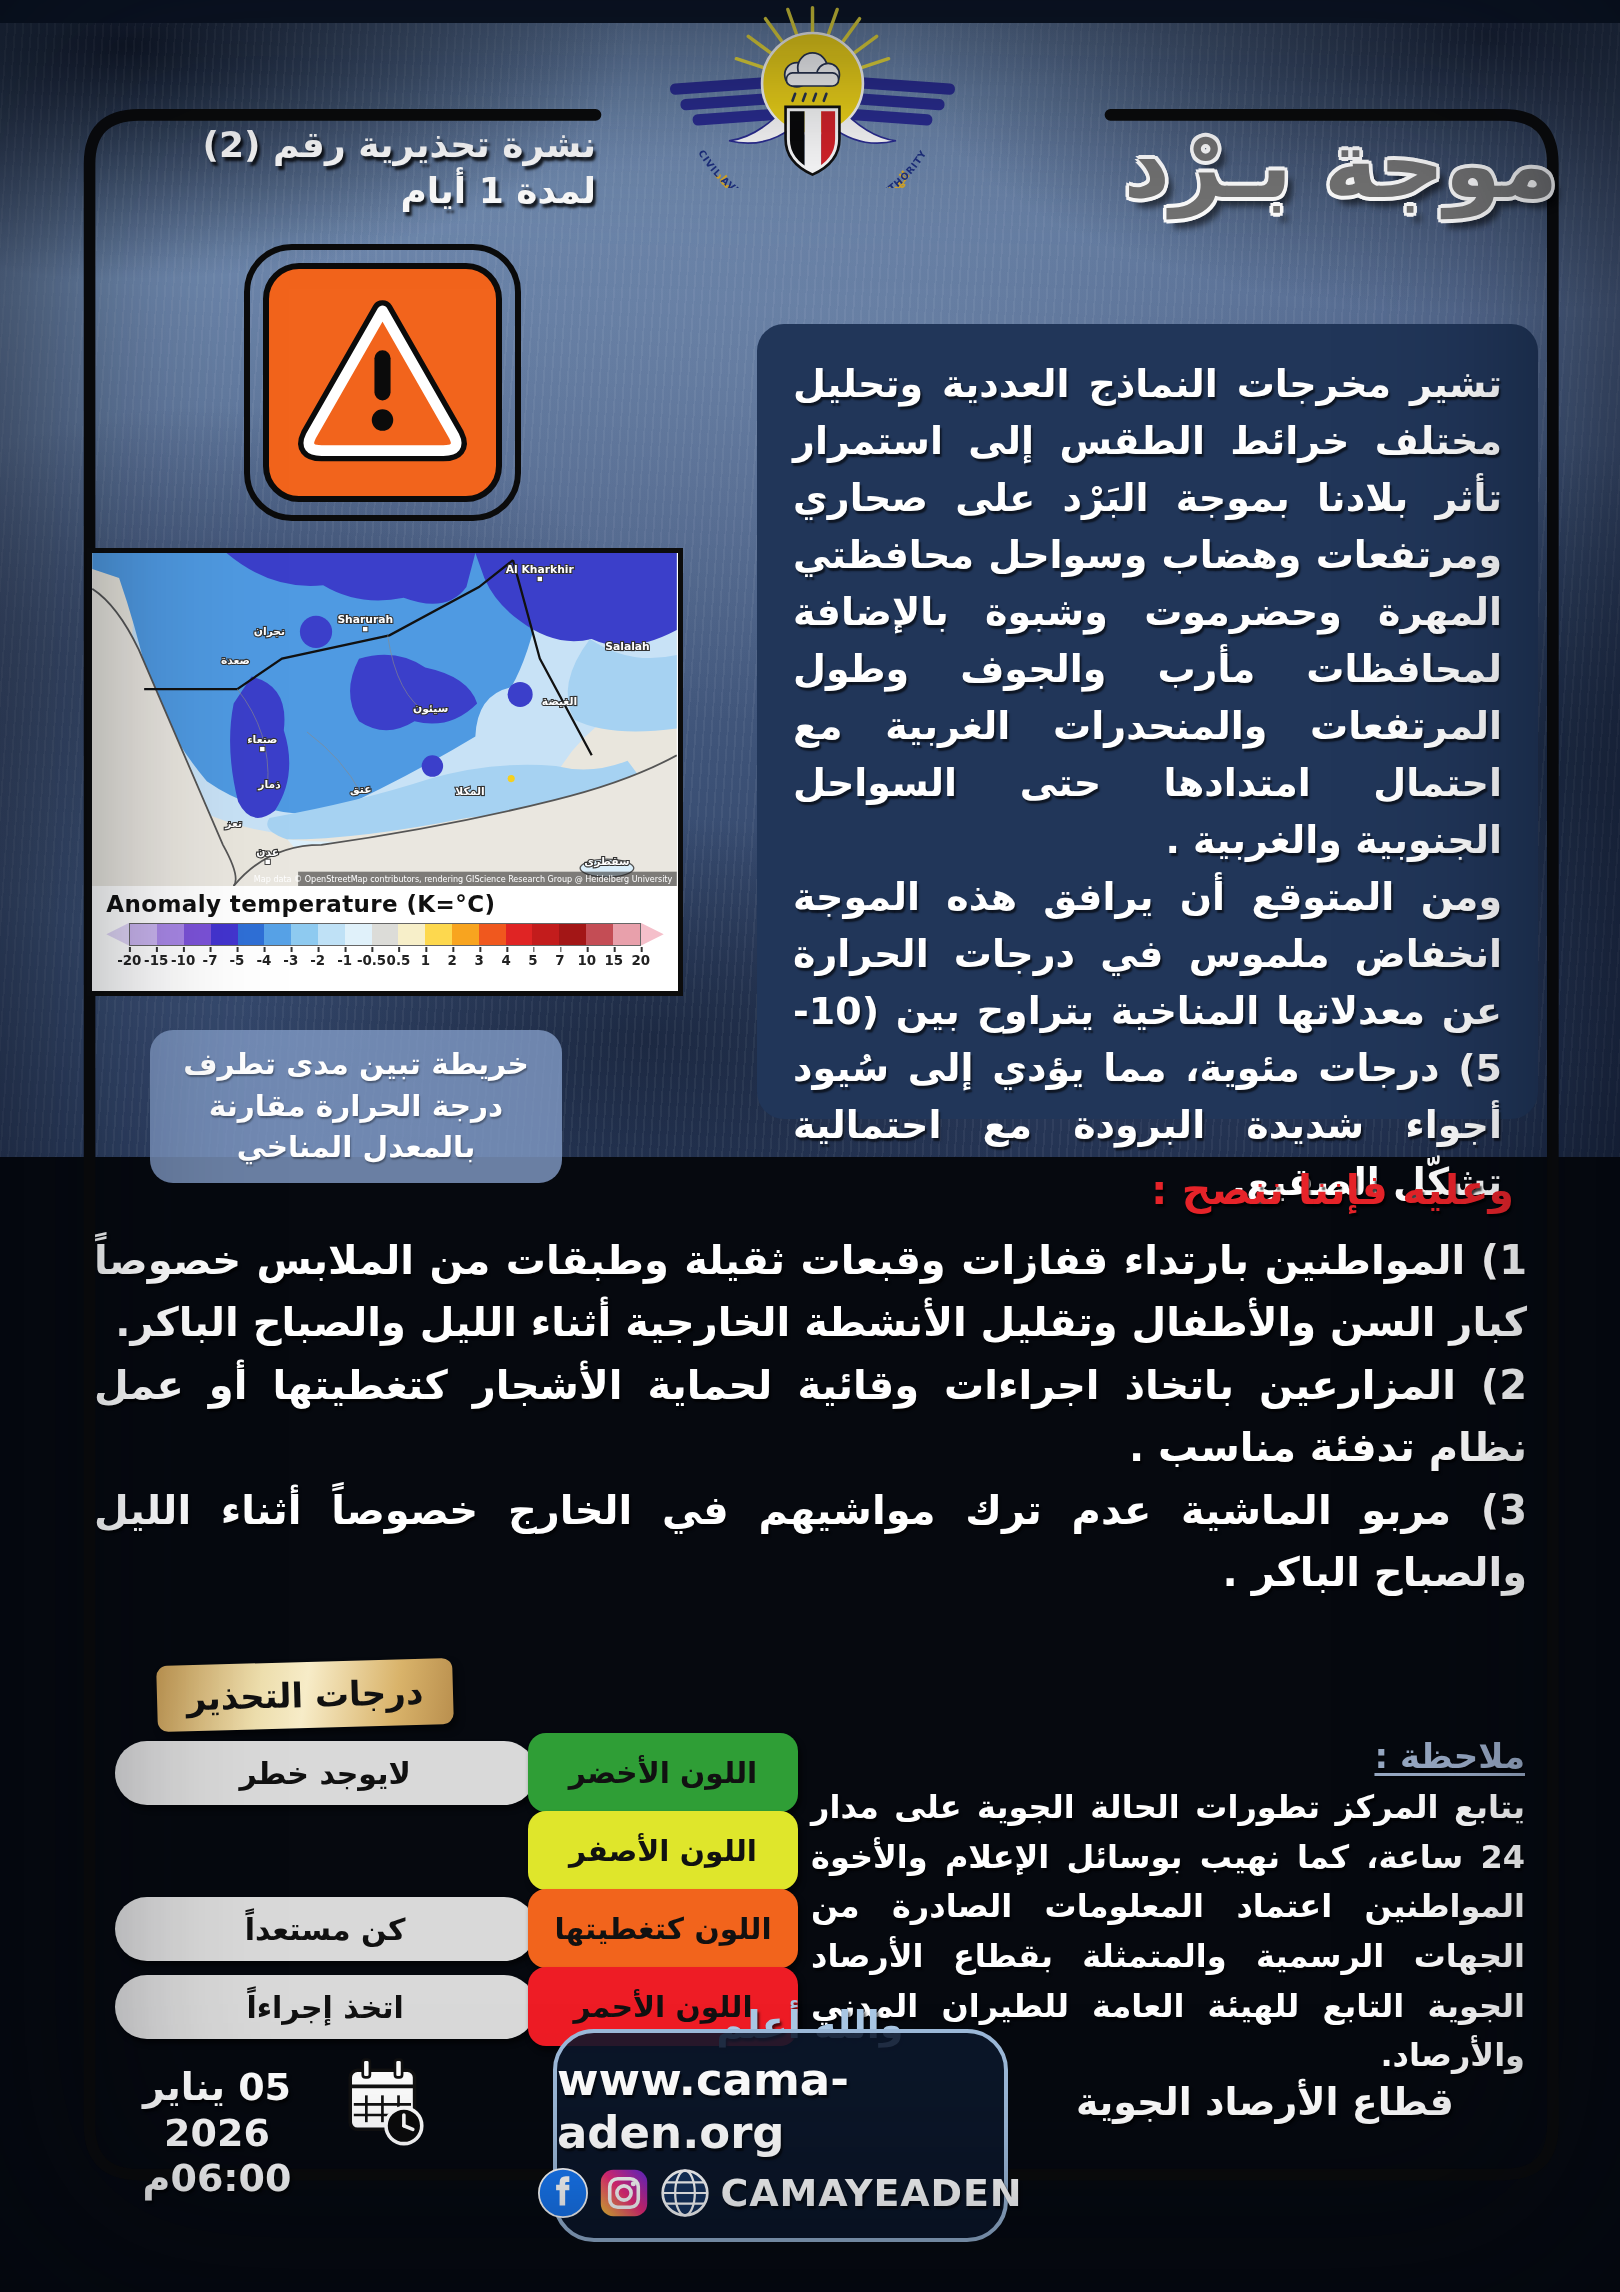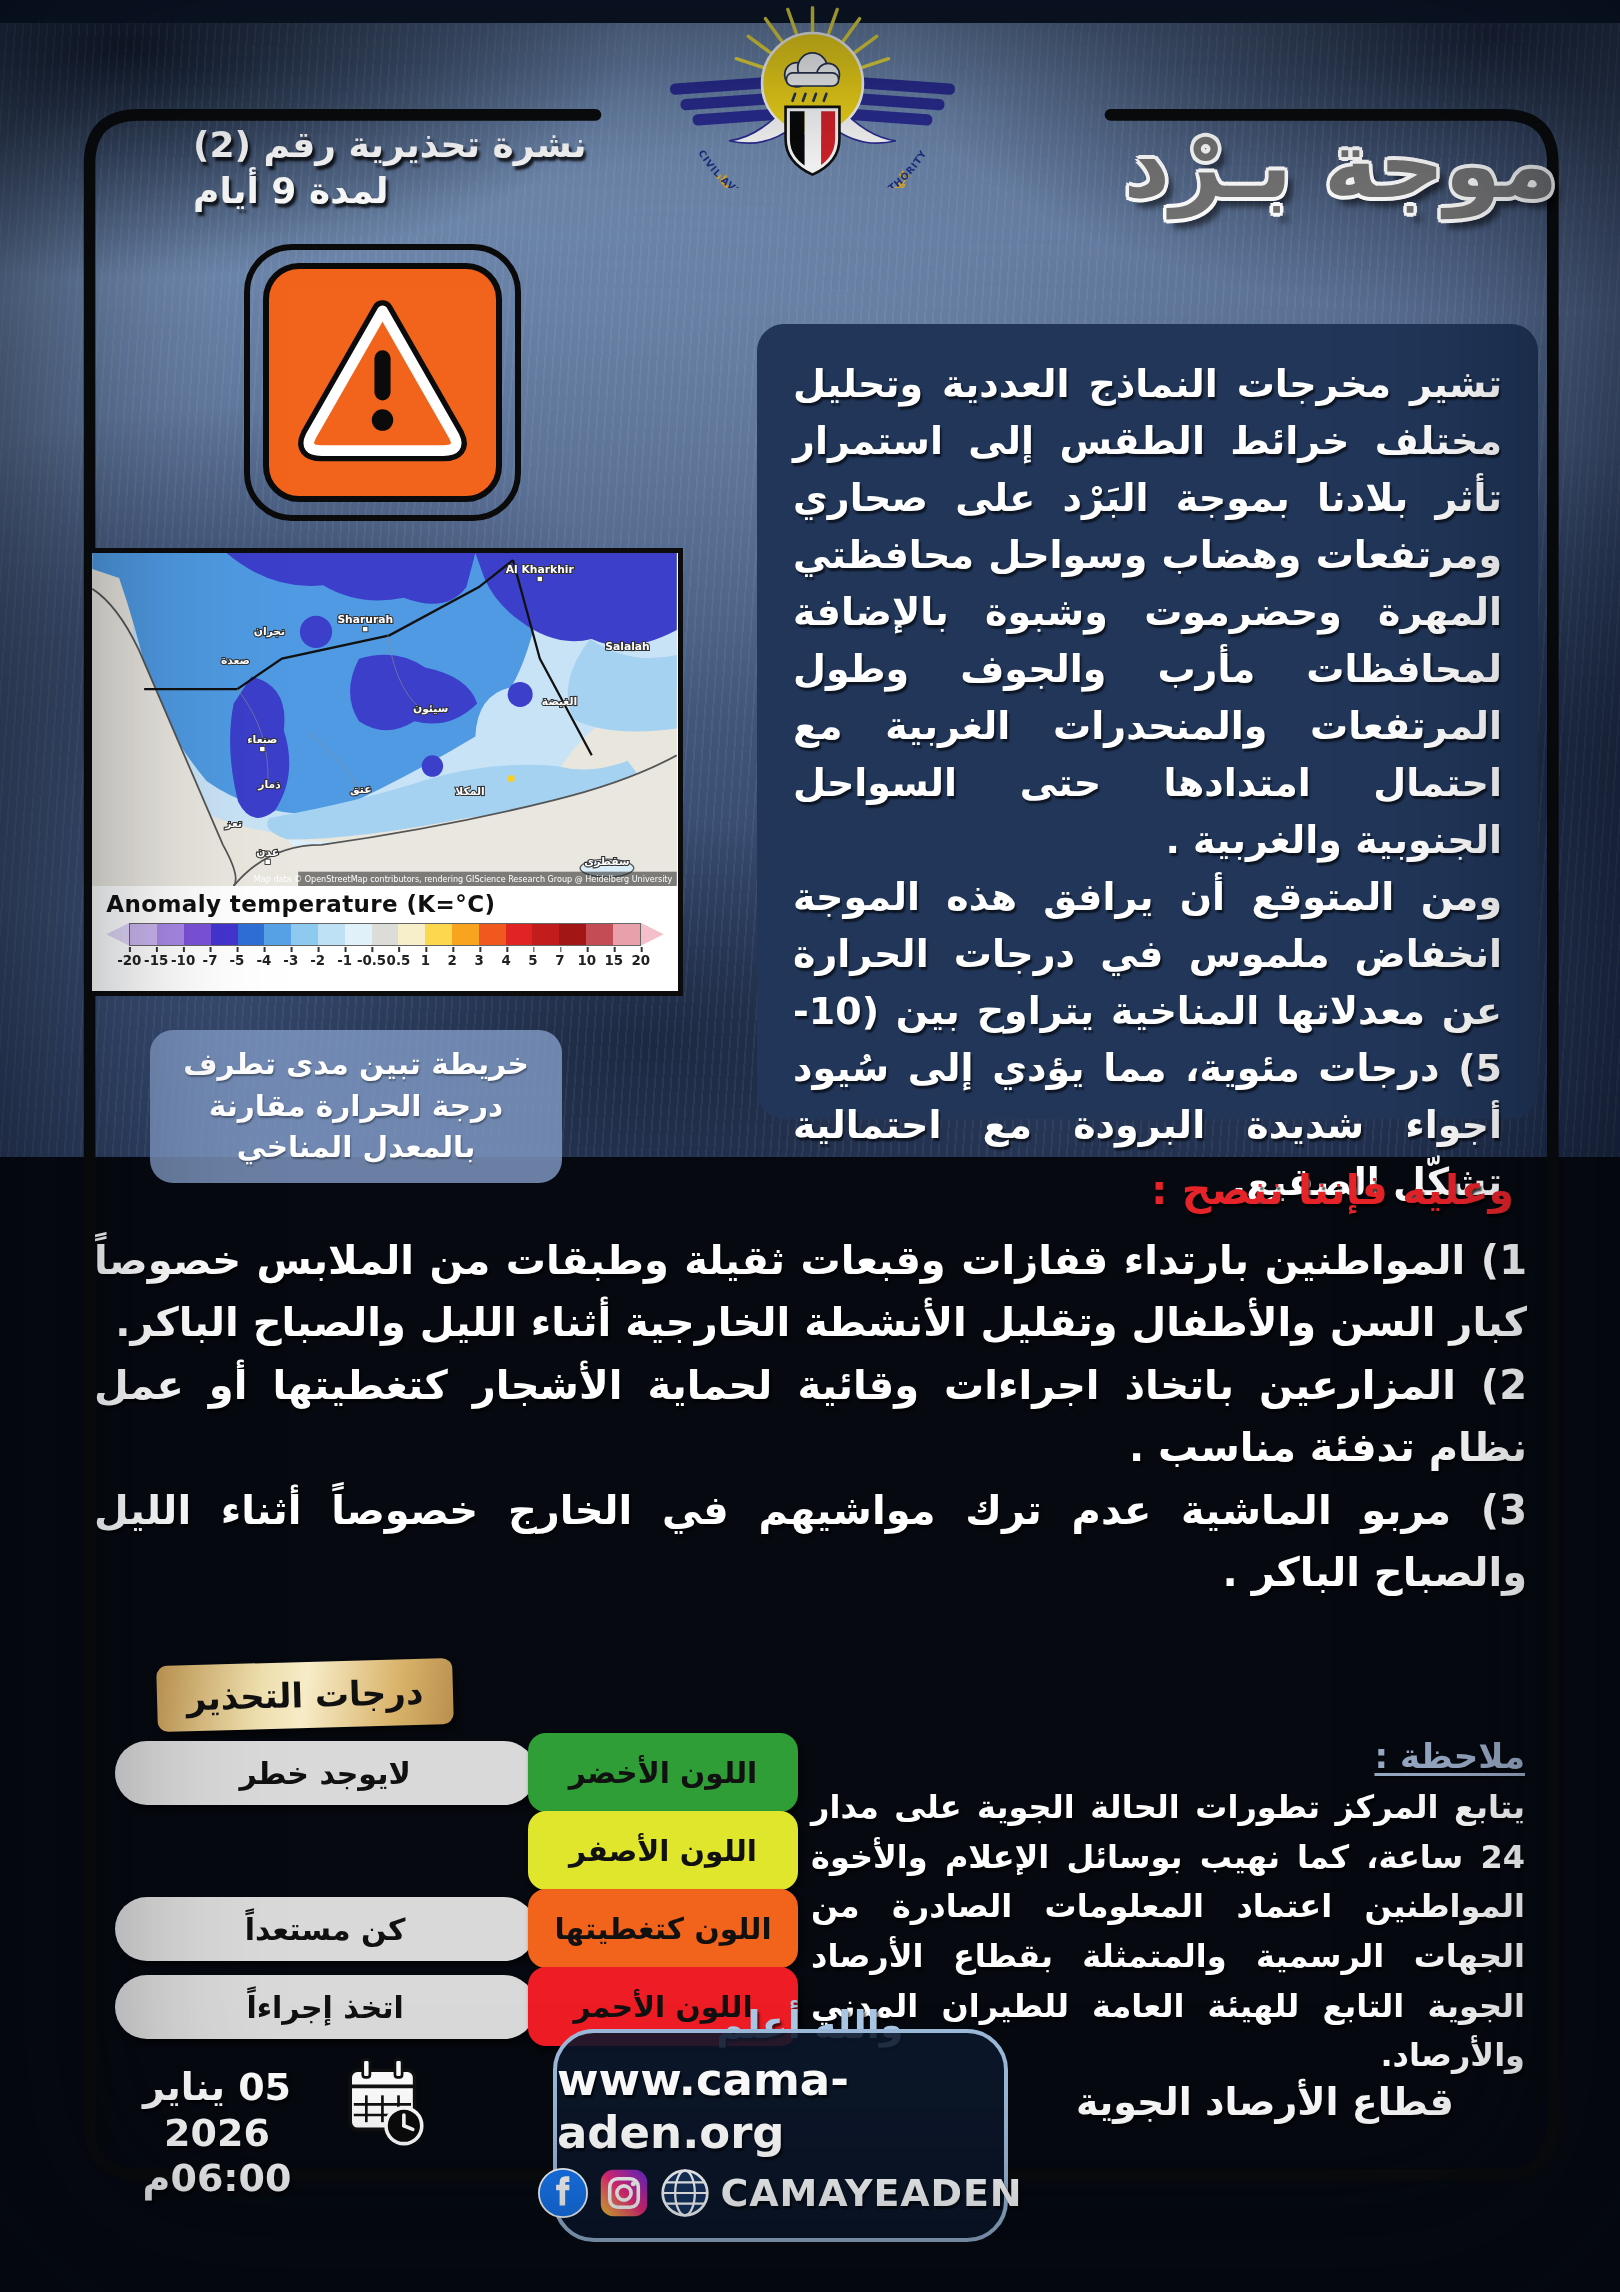--- a/index.html
+++ b/index.html
@@ -20,21 +20,21 @@
     mix-blend-mode:screen;}
   .top-strip{position:absolute;left:0;top:0;width:1620px;height:23px;background:#0d1728;}
   .bottom-section{position:absolute;left:0;top:1157px;width:1620px;height:1136px;
     background:linear-gradient(180deg,#20375c 0%,#152档540 0%,#1b2f51 6%,#122138 30%,#0a1323 60%,#060c18 100%);}
   .vignette{position:absolute;inset:0;pointer-events:none;
     box-shadow:inset 0 0 197px 54px rgba(4,8,16,.55);}
   
   .frame{position:absolute;left:0;top:0;}
   
   .logo{position:absolute;left:656px;top:3.6px;}
-  .bulletin{position:absolute;left:193px;top:122px;width:403px;text-align:left;
+  .bulletin{position:absolute;left:193px;top:122px;width:403px;text-align:right;
     color:#fff;font-weight:700;font-size:36px;line-height:1.28;
     text-shadow:2.7px 3.6px 2.7px rgba(0,0,0,.8);}
   .main-title{position:absolute;left:842px;top:93px;width:716px;text-align:right;
     font-size:91px;font-weight:800;color:#737373;direction:rtl;white-space:nowrap;
     text-shadow:-2.7px -2.7px 0 #fff,2.7px -2.7px 0 #fff,-2.7px 2.7px 0 #fff,2.7px 2.7px 0 #fff,
       -3.6px 0 0 #fff,3.6px 0 0 #fff,0 -3.6px 0 #fff,0 3.6px 0 #fff,7.2px 9px 6.3px rgba(0,0,0,.55);margin-top:20px;}
   
   .warn-outer{position:absolute;left:244px;top:244px;width:265px;height:265px;
     border:6.3px solid #0b0b0b;border-radius:48px;}
   .warn-inner{position:absolute;left:12.5px;top:12.5px;width:227px;height:227px;
@@ -181,21 +181,21 @@
     <text font-size="14" font-weight="700" fill="#d8a829">
       <textPath href="#arcAr" startOffset="50%" text-anchor="middle">الهيئة العامة للطيران المدني والأرصاد</textPath>
     </text>
     <text font-size="11" font-weight="700" fill="#1d2f7e" letter-spacing="1">
       <textPath href="#arcEn" startOffset="50%" text-anchor="middle">CIVIL AVIATION &amp; METEOROLOGY AUTHORITY</textPath>
     </text>
   </svg>
 
   <div class="bulletin" dir="rtl">
     <div>نشرة تحذيرية رقم (2)</div>
-    <div>لمدة 9 أيام</div>
+    <div>لمدة 1 أيام</div>
   </div>
 
   <div class="main-title">موجة بـرْد</div>
 
   <div class="warn-outer">
     <div class="warn-inner">
       <svg width="179" height="179" viewBox="0 0 100 100">
         <path d="M50 10 L90 80 Q94 88 84 88 H16 Q6 88 10 80 Z" fill="#f2641c" stroke="#0b0b0b" stroke-width="12" stroke-linejoin="round"></path>
         <path d="M50 10 L90 80 Q94 88 84 88 H16 Q6 88 10 80 Z" fill="#f2641c" stroke="#ffffff" stroke-width="6" stroke-linejoin="round"></path>
         <rect x="45.5" y="32" width="9" height="28" rx="4.5" fill="#0b0b0b"></rect>

